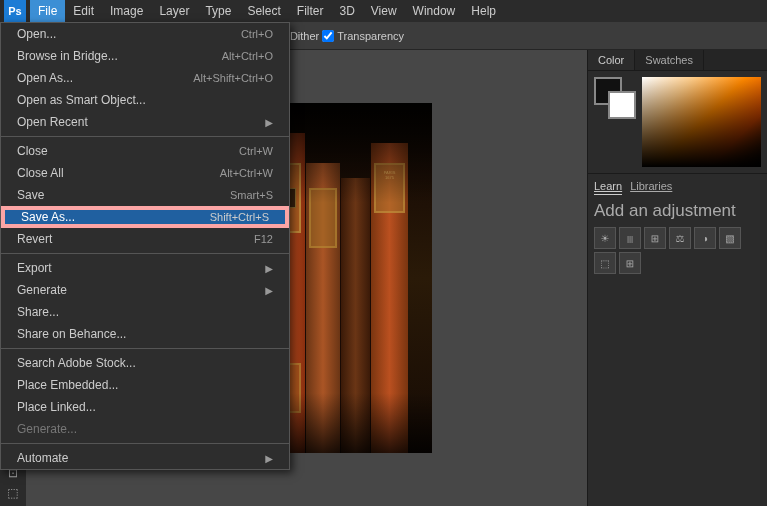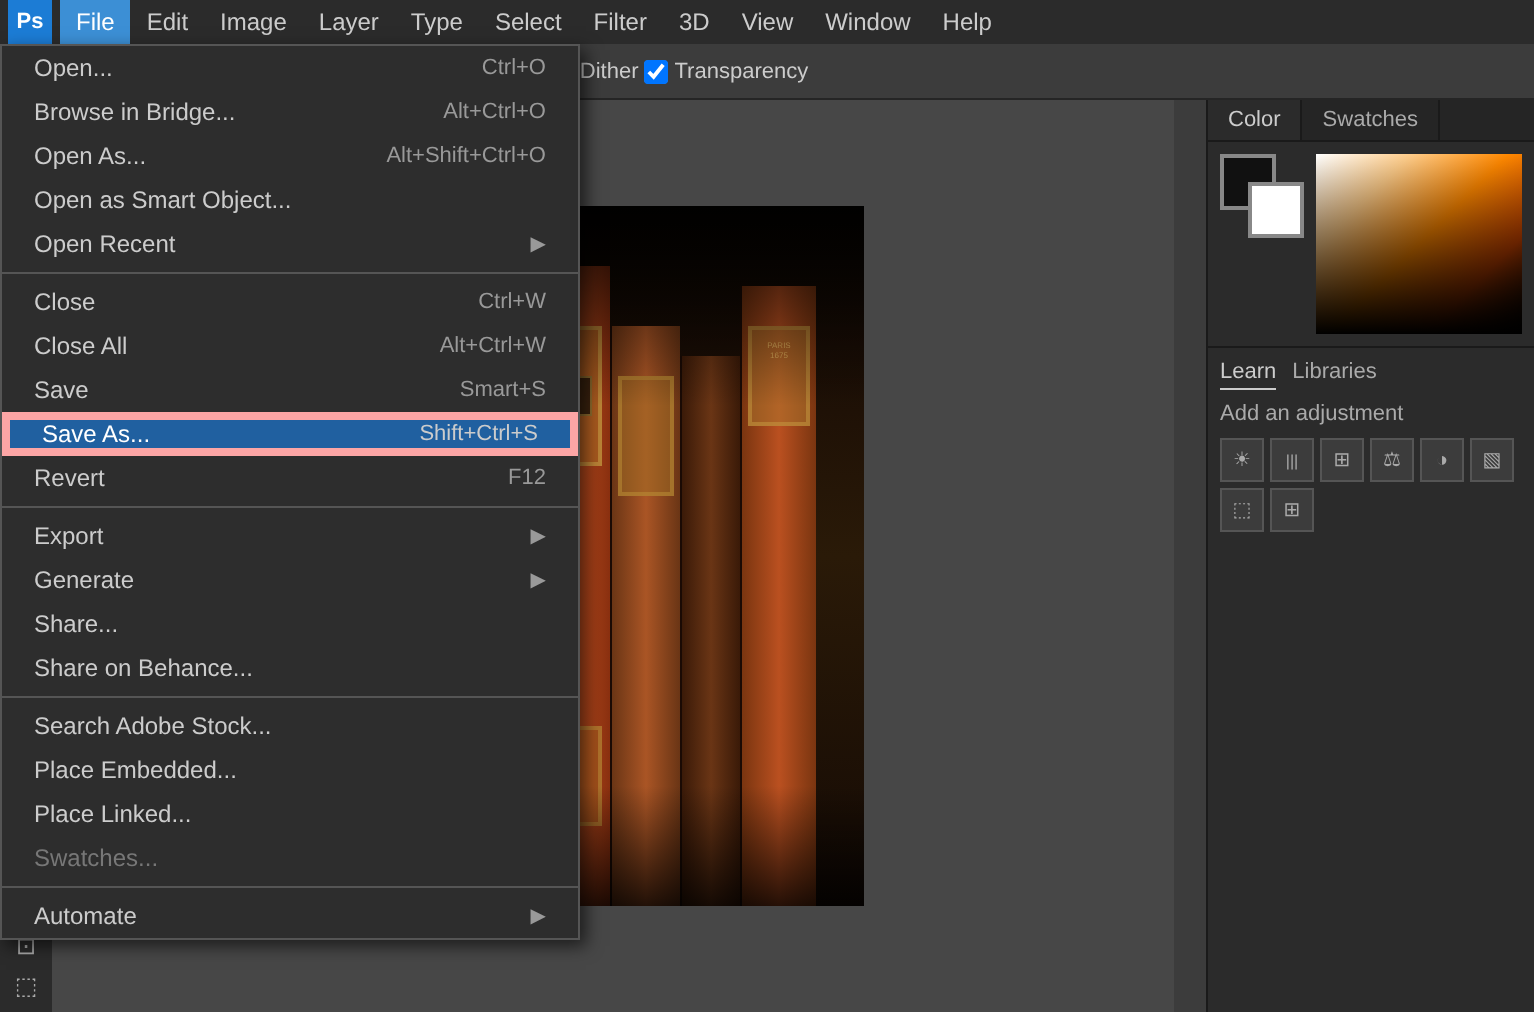--- a/index.html
+++ b/index.html
@@ -127,21 +127,21 @@
       align-items: flex-end;
       justify-content: center;
       overflow: hidden;
     }
 
     
     .right-panel {
       position: absolute;
       right: 0;
       top: 50px;
-      width: 164px;
+      width: 180px;
       bottom: 0;
       background: #2b2b2b;
       border-left: 1px solid #1a1a1a;
     }
     .panel-tabs {
       display: flex;
       background: #252525;
       border-bottom: 1px solid #1a1a1a;
     }
     .panel-tab {
@@ -169,24 +169,25 @@
     .adj-panel-tabs {
       display: flex;
       gap: 8px;
       margin-bottom: 6px;
     }
     .adj-tab {
       font-size: 11px;
       color: #aaa;
       cursor: pointer;
       padding-bottom: 2px;
+      text-decoration: underline;
     }
     .adj-tab.active { color: #ccc; border-bottom: 1px solid #ccc; }
     .adj-title {
-      font-size: 11px;
+      font-size: 17px;
       color: #aaa;
       margin-bottom: 6px;
     }
     .adj-icons {
       display: flex;
       flex-wrap: wrap;
       gap: 3px;
     }
     .adj-icon {
       width: 22px;
@@ -450,21 +451,21 @@
     <div class="dropdown-item">
       <span class="item-label">Search Adobe Stock...</span>
     </div>
     <div class="dropdown-item">
       <span class="item-label">Place Embedded...</span>
     </div>
     <div class="dropdown-item">
       <span class="item-label">Place Linked...</span>
     </div>
     <div class="dropdown-item dimmed">
-      <span class="item-label">Swatches...</span>
+      <span class="item-label">Generate...</span>
     </div>
     <div class="dropdown-separator"></div>
     <div class="dropdown-item">
       <span class="item-label">Automate</span>
       <span class="arrow">▶</span>
     </div>
 
   </div>
 </div>
 

